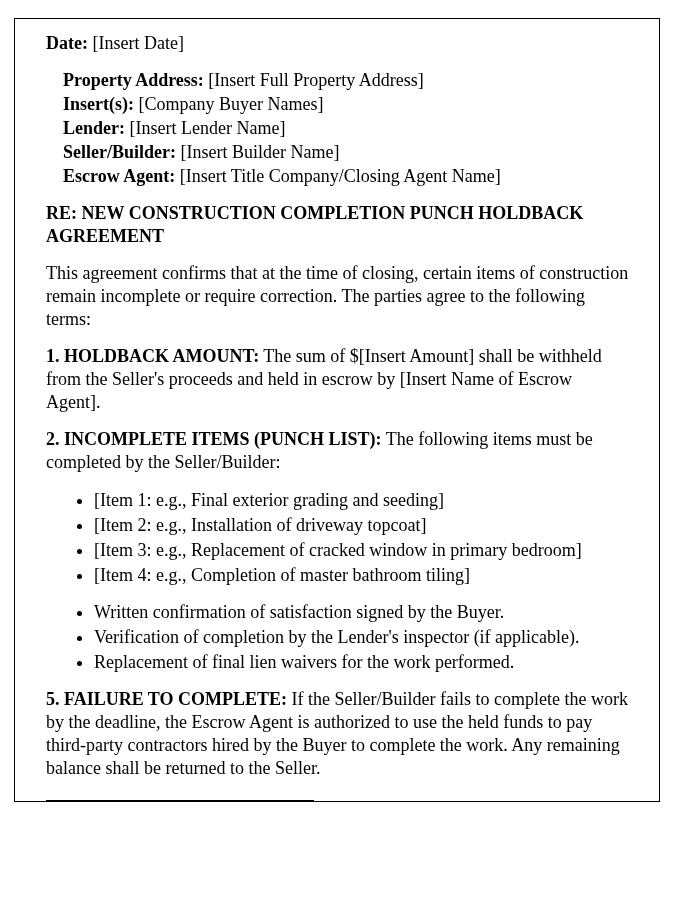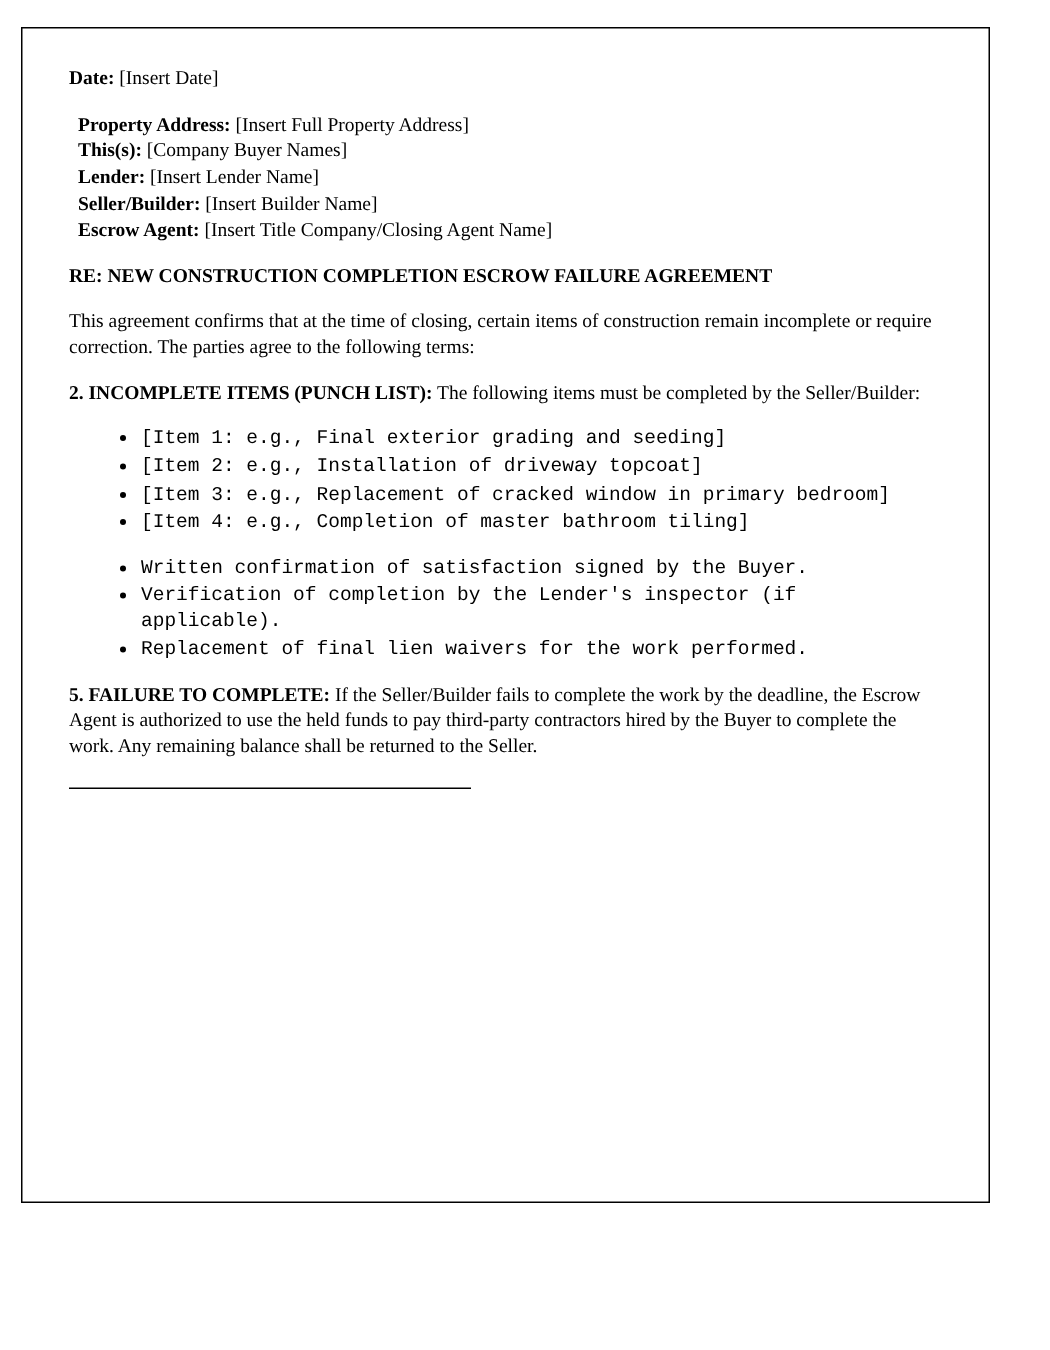--- a/index.html
+++ b/index.html
@@ -28,45 +28,44 @@
     left: 14px;
     top: 18px;
     width: 646px;
     height: 784px;
     border: 1px solid #000000;
     box-sizing: border-box;
   }
   .doc-body {
     position: absolute;
     left: 46px;
-    top: 44px;
+    top: 32px;
     width: 584px;
-    font-size: 13px;
+    font-size: 18px;
     line-height: 1.28;
   }
   p {
     margin: 0 0 14px 0;
   }
   .tight {
-    margin: 0 0 1px 6px;
+    margin: 0 0 1px 17px;
   }
   .block-gap {
     margin: 0 0 14px 0;
   }
   b, .bold {
     font-weight: bold;
   }
   ul {
     margin: 0 0 14px 0;
     padding-left: 48px;
     list-style-type: disc;
   }
   li {
     margin: 0 0 2px 0;
-    font-family: Liberation Mono, monospace;
   }
   .sig-line {
     border-bottom: 1px solid #000000;
     width: 268px;
     height: 0;
     margin-top: 20px;
   }
   .heading-re {
     margin: 0 0 14px 0;
     font-weight: bold;
@@ -84,41 +83,45 @@
       <b>Date:</b>
       <span>[Insert Date]</span>
     </p>
 
     <div class="block-gap">
       <p class="tight">
         <b>Property Address:</b>
         <span>[Insert Full Property Address]</span>
       </p>
       <p class="tight">
-        <b>This(s):</b>
+        <b>Insert(s):</b>
         <span>[Company Buyer Names]</span>
       </p>
       <p class="tight">
         <b>Lender:</b>
         <span>[Insert Lender Name]</span>
       </p>
       <p class="tight">
         <b>Seller/Builder:</b>
         <span>[Insert Builder Name]</span>
       </p>
       <p class="tight">
         <b>Escrow Agent:</b>
         <span>[Insert Title Company/Closing Agent Name]</span>
       </p>
     </div>
 
-    <p class="heading-re">RE: NEW CONSTRUCTION COMPLETION ESCROW FAILURE AGREEMENT</p>
+    <p class="heading-re">RE: NEW CONSTRUCTION COMPLETION PUNCH HOLDBACK AGREEMENT</p>
 
     <p>This agreement confirms that at the time of closing, certain items of construction remain incomplete or require correction. The parties agree to the following terms:</p>
 
+    <p>
+      <b>1. HOLDBACK AMOUNT:</b>
+      <span>The sum of $[Insert Amount] shall be withheld from the Seller's proceeds and held in escrow by [Insert Name of Escrow Agent].</span>
+    </p>
 
     <p>
       <b>2. INCOMPLETE ITEMS (PUNCH LIST):</b>
       <span>The following items must be completed by the Seller/Builder:</span>
     </p>
     <ul>
       <li>[Item 1: e.g., Final exterior grading and seeding]</li>
       <li>[Item 2: e.g., Installation of driveway topcoat]</li>
       <li>[Item 3: e.g., Replacement of cracked window in primary bedroom]</li>
       <li>[Item 4: e.g., Completion of master bathroom tiling]</li>

